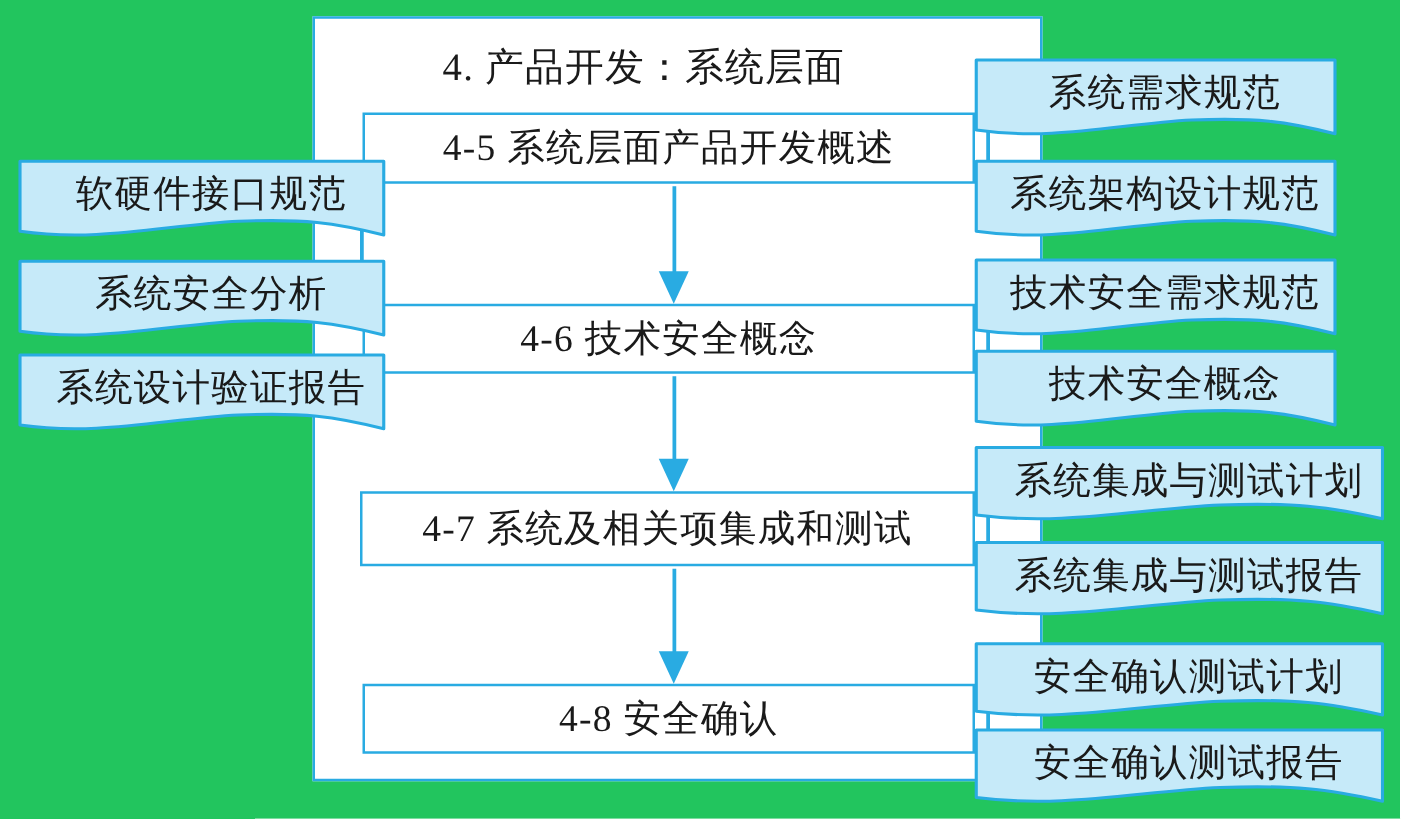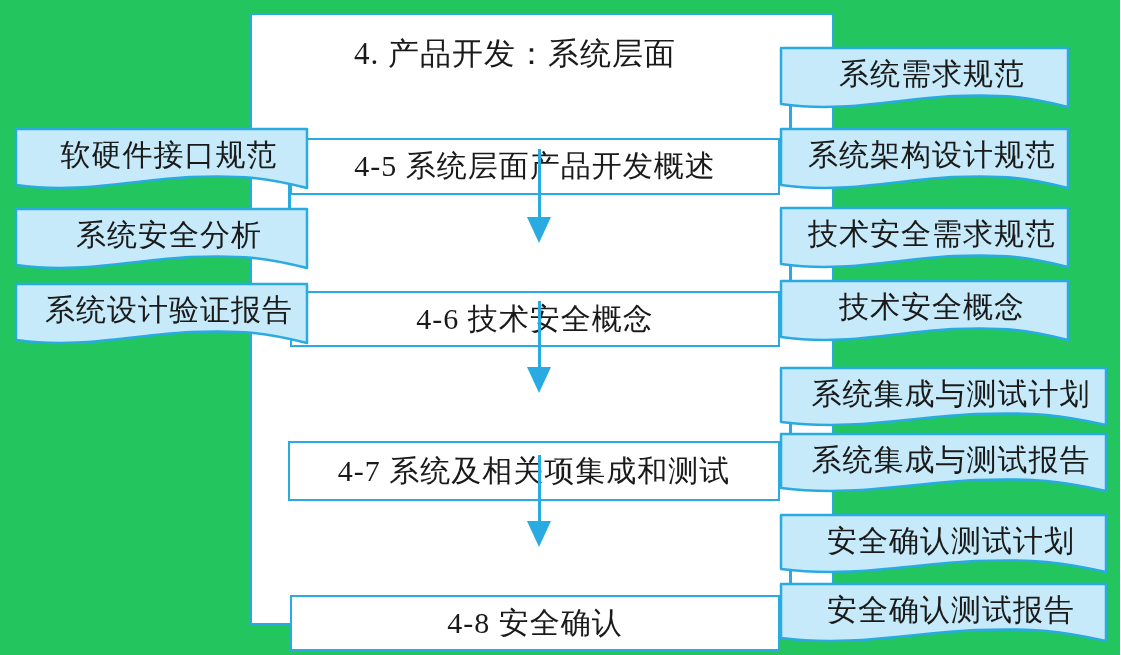--- a/index.html
+++ b/index.html
@@ -1,21 +1,21 @@
 <!DOCTYPE html>
 <html style="--line: #29abe2; --doc-fill: #c6eaf9; --text: #1a1a1a;"><head>
 <meta charset="utf-8">
 <style>
   html,body{margin:0;padding:0;background:#ffffff;}
   #stage{
     position:relative;width:1120px;height:655px;background:#22c55e;overflow:hidden;
     font-family:"Liberation Serif","DejaVu Serif",serif;color:var(--text,#1a1a1a);
   }
   .box{position:absolute;border:2.5px solid var(--line);background:#fff;
-       display:flex;align-items:center;justify-content:center;z-index:2;box-sizing:border-box;margin-top:48px;}
+       display:flex;align-items:center;justify-content:center;z-index:2;box-sizing:border-box;}
   .box .lbl{font-size:30px;letter-spacing:1px;white-space:nowrap;}
   #outer{position:absolute;border:2.5px solid var(--line);background:#fff;z-index:1;box-sizing:border-box;}
   #title{position:absolute;z-index:2;text-align:center;font-size:31px;letter-spacing:1px;}
   .doc{position:absolute;z-index:3;}
   .doc svg{position:absolute;left:0;top:0;overflow:visible;}
   .doc-path{fill:var(--doc-fill);stroke:var(--line);stroke-width:2.5px;stroke-linejoin:round;}
   .doc .lbl{position:absolute;left:0;right:0;top:2px;height:50px;display:flex;
             align-items:center;justify-content:center;font-size:30px;letter-spacing:1px;white-space:nowrap;margin-left:15px;}
   .vline{position:absolute;width:2.5px;background:var(--line);z-index:2;}
   .shaft{position:absolute;width:3px;background:var(--line);z-index:2;}
@@ -93,21 +93,21 @@
         <path class="doc-path" d="M1,1 L288,1 L288,60 C 248.54,50 225.42000000000002,47 173.4,49 C 115.60000000000001,52 63.58,66 1,57 Z"></path>
       </svg>
     <div class="lbl">技术安全需求规范</div>
   </div>
   <div class="doc" style="left:780px;top:280px;width:289px;height:68px;">
     <svg class="doc-svg" width="289" height="68" viewBox="0 0 289 68">
         <path class="doc-path" d="M1,1 L288,1 L288,60 C 248.54,50 225.42000000000002,47 173.4,49 C 115.60000000000001,52 63.58,66 1,57 Z"></path>
       </svg>
     <div class="lbl">技术安全概念</div>
   </div>
-  <div class="doc" style="left:780px;top:367px;width:327px;height:66px;">
+  <div class="doc" style="left:780px;top:357px;width:327px;height:66px;">
     <svg class="doc-svg" width="327" height="66" viewBox="0 0 327 66">
         <path class="doc-path" d="M1,1 L326,1 L326,58 C 281.21999999999997,48 255.06,45 196.2,47 C 130.8,50 71.94,64 1,55 Z"></path>
       </svg>
     <div class="lbl">系统集成与测试计划</div>
   </div>
   <div class="doc" style="left:780px;top:433px;width:327px;height:66px;">
     <svg class="doc-svg" width="327" height="66" viewBox="0 0 327 66">
         <path class="doc-path" d="M1,1 L326,1 L326,58 C 281.21999999999997,48 255.06,45 196.2,47 C 130.8,50 71.94,64 1,55 Z"></path>
       </svg>
     <div class="lbl">系统集成与测试报告</div>

